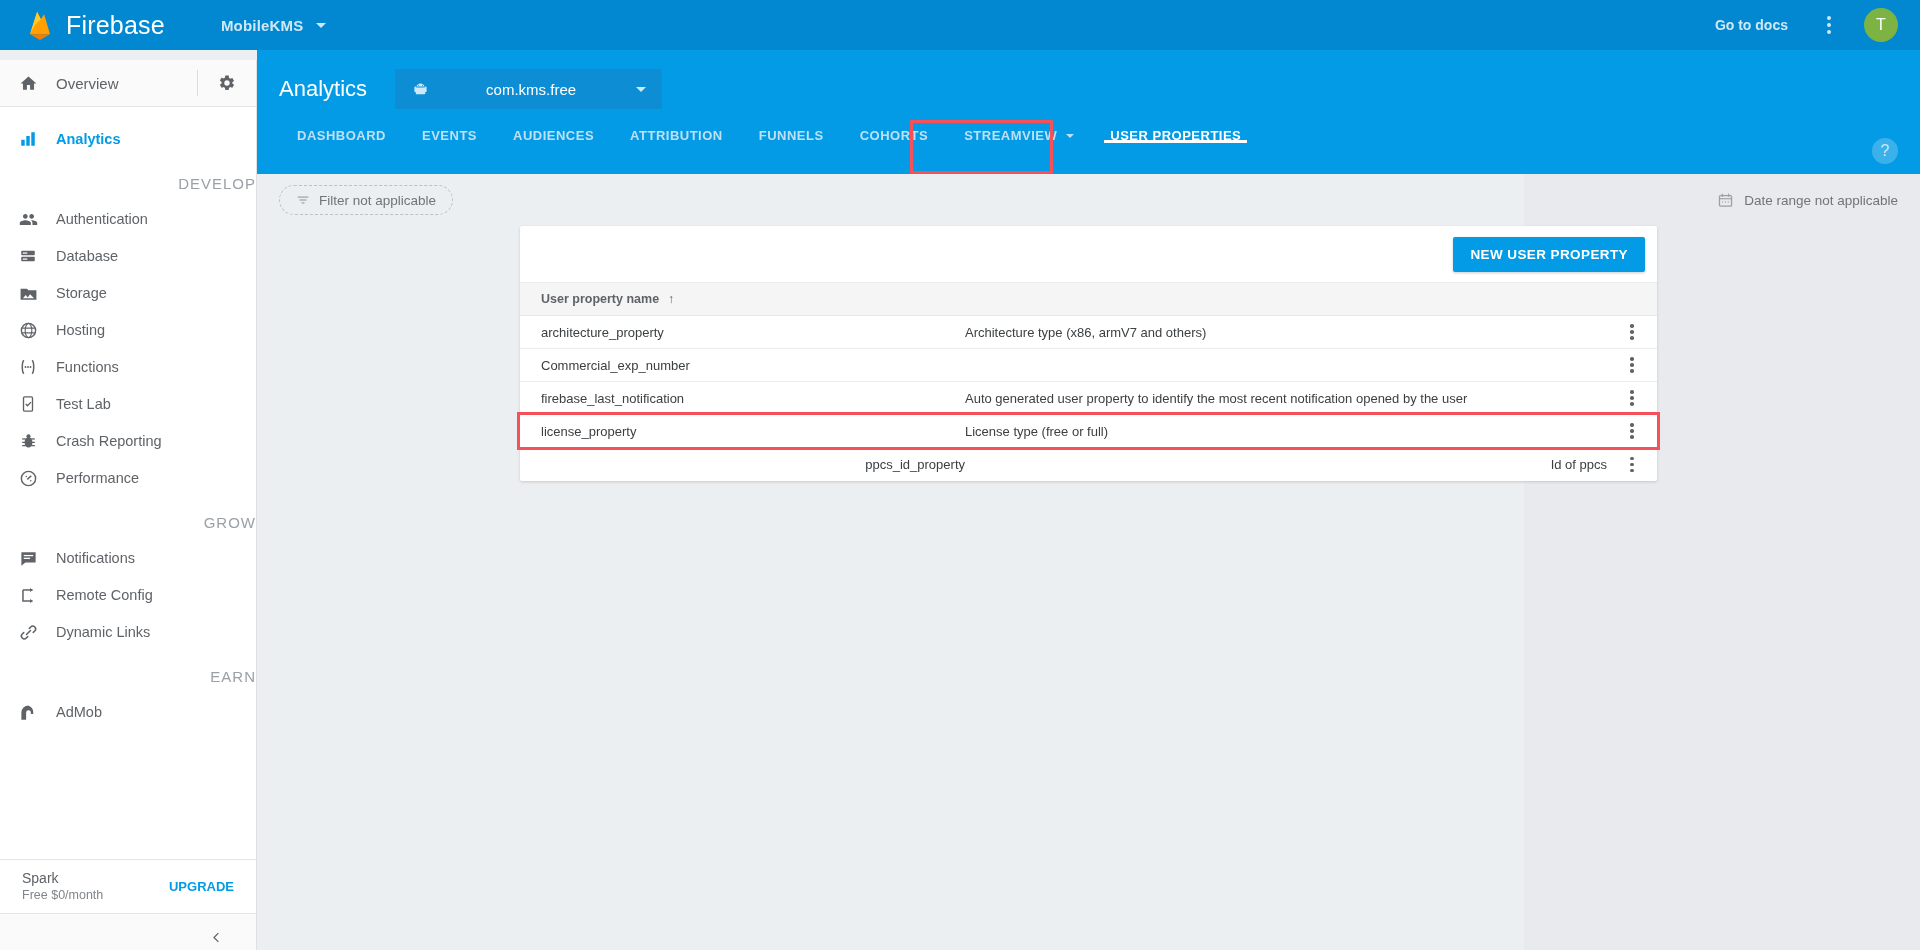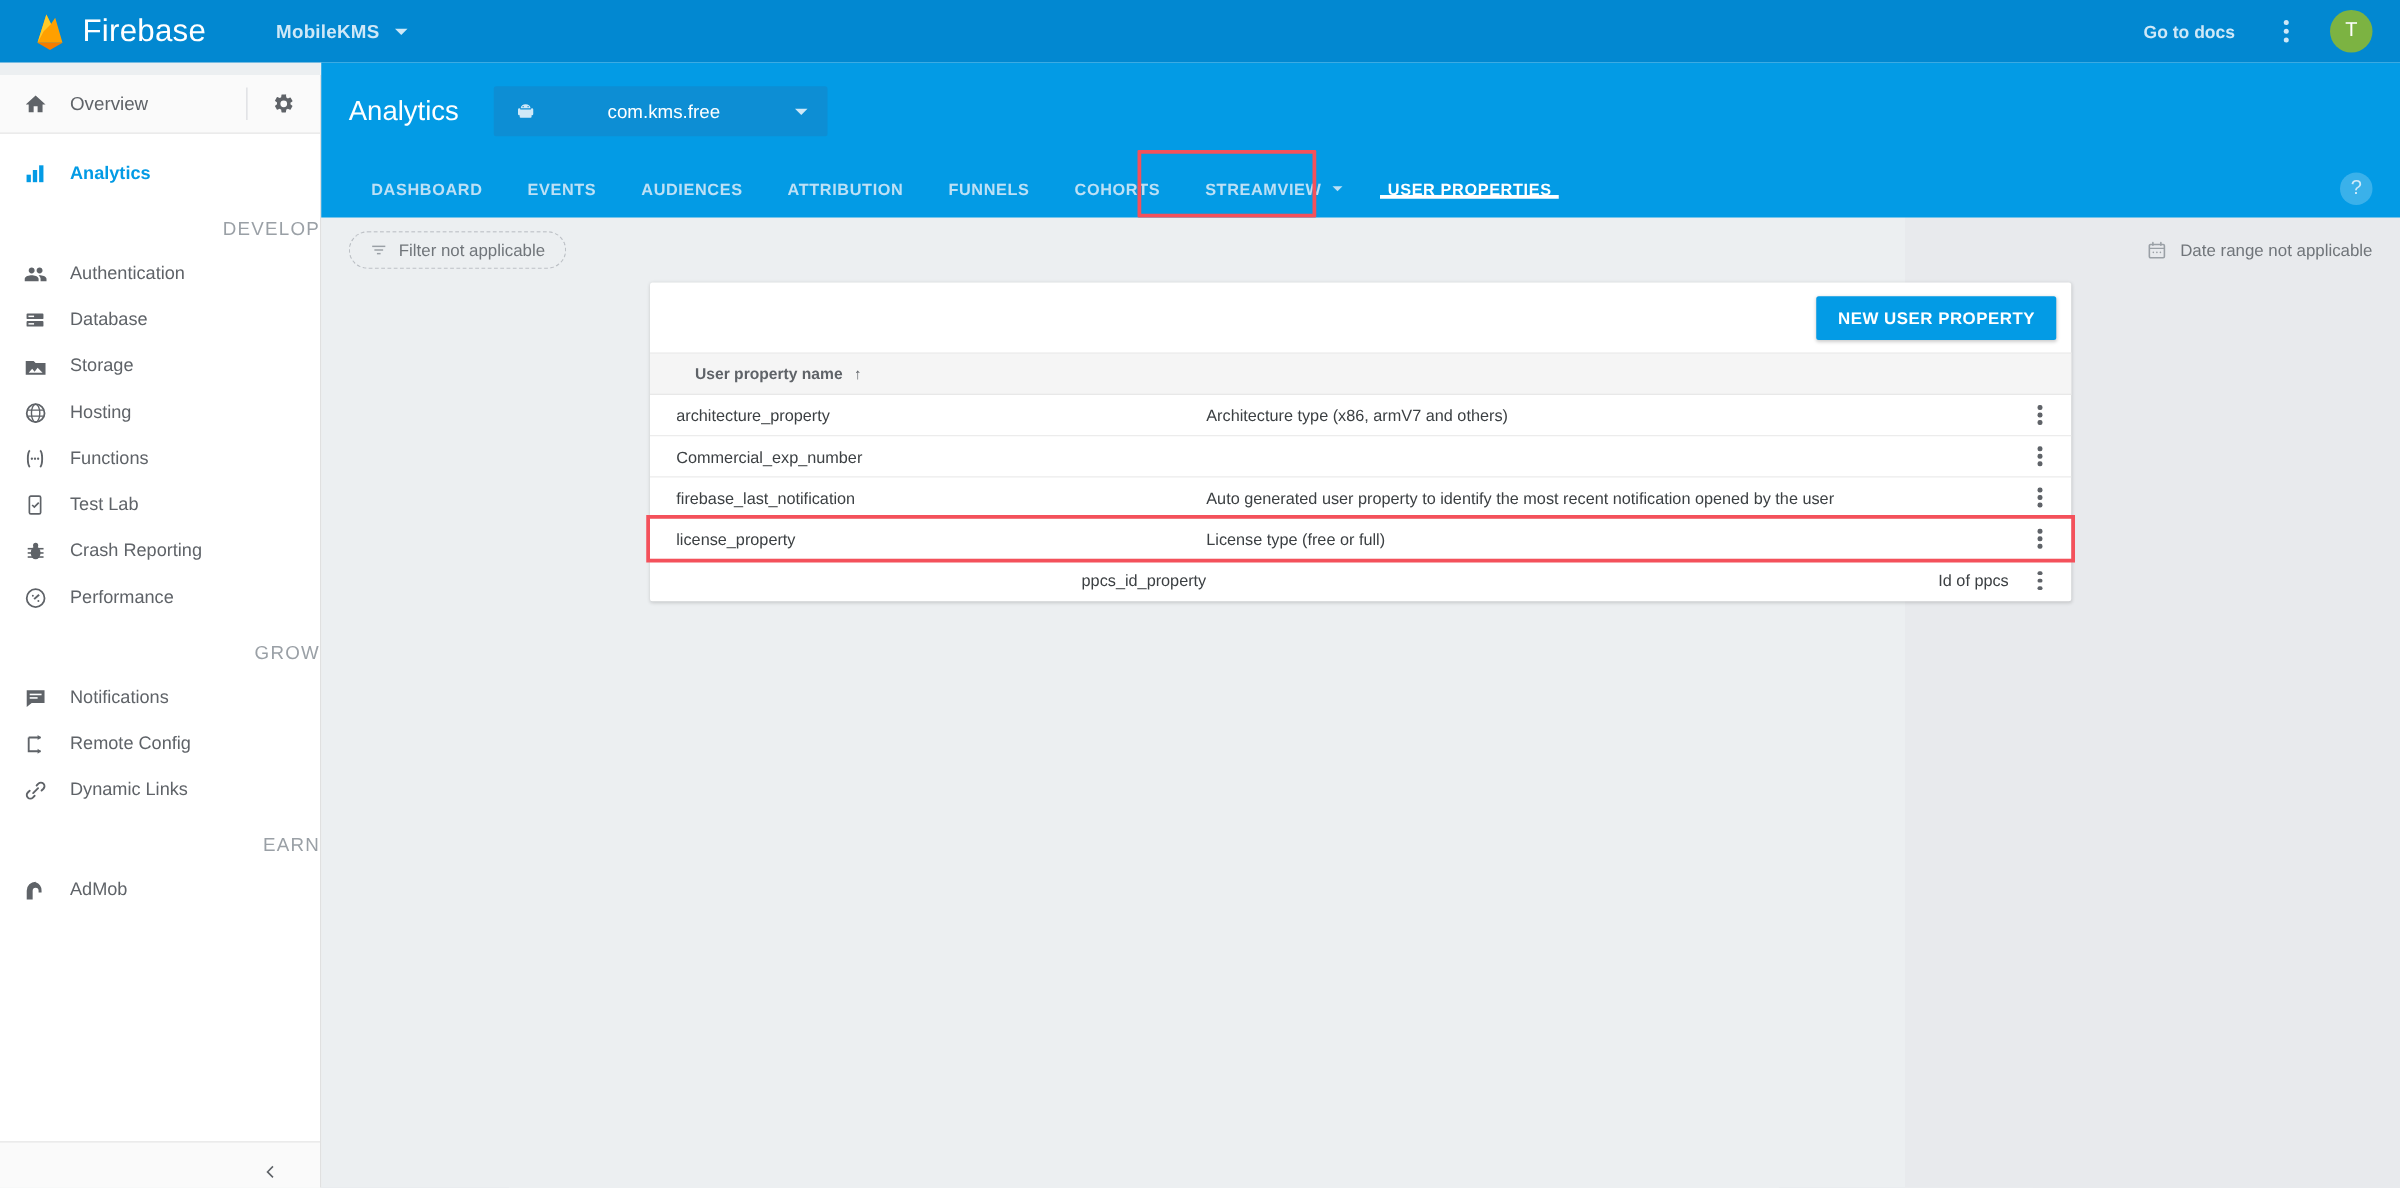--- a/index.html
+++ b/index.html
@@ -91,21 +91,21 @@
     display: flex; align-items: center; padding: 0 16px; cursor: pointer; gap: 44px;
   }
   .app-chip .andro { margin-right: 12px; display: flex; align-items: center; }
   .app-chip .chip-txt { color: #fff; font-size: 15px; }
   .chip-caret {
     width: 0; height: 0; margin-left: 16px;
     border-left: 5px solid transparent; border-right: 5px solid transparent;
     border-top: 5px solid #cfe8f7;
   }
   .tabbar {
-    height: 46px; background: #039be5; display: flex; align-items: center;
+    height: 46px; background: #039be5; display: flex; align-items: flex-start;
     padding-left: 22px; position: relative;
   }
   .tab {
     display: flex; align-items: center; padding: 0 18px; cursor: pointer;
     color: #bde0f5; font-size: 13px; font-weight: bold; letter-spacing: .5px;
     position: relative; white-space: nowrap;
   }
   .tab.active { color: #fff; }
   .tab.active::after {
     content: ""; position: absolute; left: 12px; right: 12px; bottom: 0;
@@ -152,21 +152,21 @@
     background: #039be5; color: #fff; border: none; height: 35px; padding: 0 17px;
     font-size: 13.5px; font-weight: bold; letter-spacing: .4px; border-radius: 2px;
     cursor: pointer; box-shadow: 0 1px 3px rgba(0,0,0,.2);
     font-family: "Liberation Sans", sans-serif;
   }
   .thead {
     height: 34px; background: #f5f5f5; border-top: 1px solid #ececec;
     border-bottom: 1px solid #e8e8e8; display: flex; align-items: center;
   }
   .th { font-size: 12.5px; color: #5f6368; font-weight: bold; }
-  .th-name { padding-left: 36px; width: 445px; display: flex; align-items: center; cursor: pointer; }
+  .th-name { padding-left: 21px; width: 445px; display: flex; align-items: center; cursor: pointer; }
   .sort-arrow { margin-left: 9px; font-size: 12px; color: #5f6368; }
   .th-desc { flex: 1; }
   .trow {
     height: 33px; display: flex; align-items: center;
     border-bottom: 1px solid #ececec; position: relative;
   }
   .trow:last-child { border-bottom: none; text-align: right; }
   .td-name { padding-left: 21px; width: 445px; font-size: 13px; color: #3c4043; }
   .td-desc { flex: 1; font-size: 13px; color: #3c4043; }
   .row-kebab {
@@ -357,20 +357,27 @@
 
     <div class="nav-item">
       <span class="ni-icon">
         <svg width="19" height="19" viewBox="0 0 24 24" fill="#5f6368">
             <path d="M12 3a9 9 0 00-9 9v9h6v-9a3 3 0 116 0v2h3v-2a9 9 0 00-6-8.5z"></path>
           </svg>
       </span>
       <span class="ni-label">AdMob</span>
     </div>
 
+    <div class="plan-box">
+      <div>
+        <div class="plan-name">Spark</div>
+        <div class="plan-sub">Free $0/month</div>
+      </div>
+      <span class="upgrade">UPGRADE</span>
+    </div>
     <div class="collapse-bar">
       <svg width="15" height="15" viewBox="0 0 24 24" fill="none" stroke="#5f6368" stroke-width="2">
           <path d="M15 5l-7 7 7 7"></path>
         </svg>
     </div>
   </div>
 
   <div class="main">
 
     <div class="an-header">

